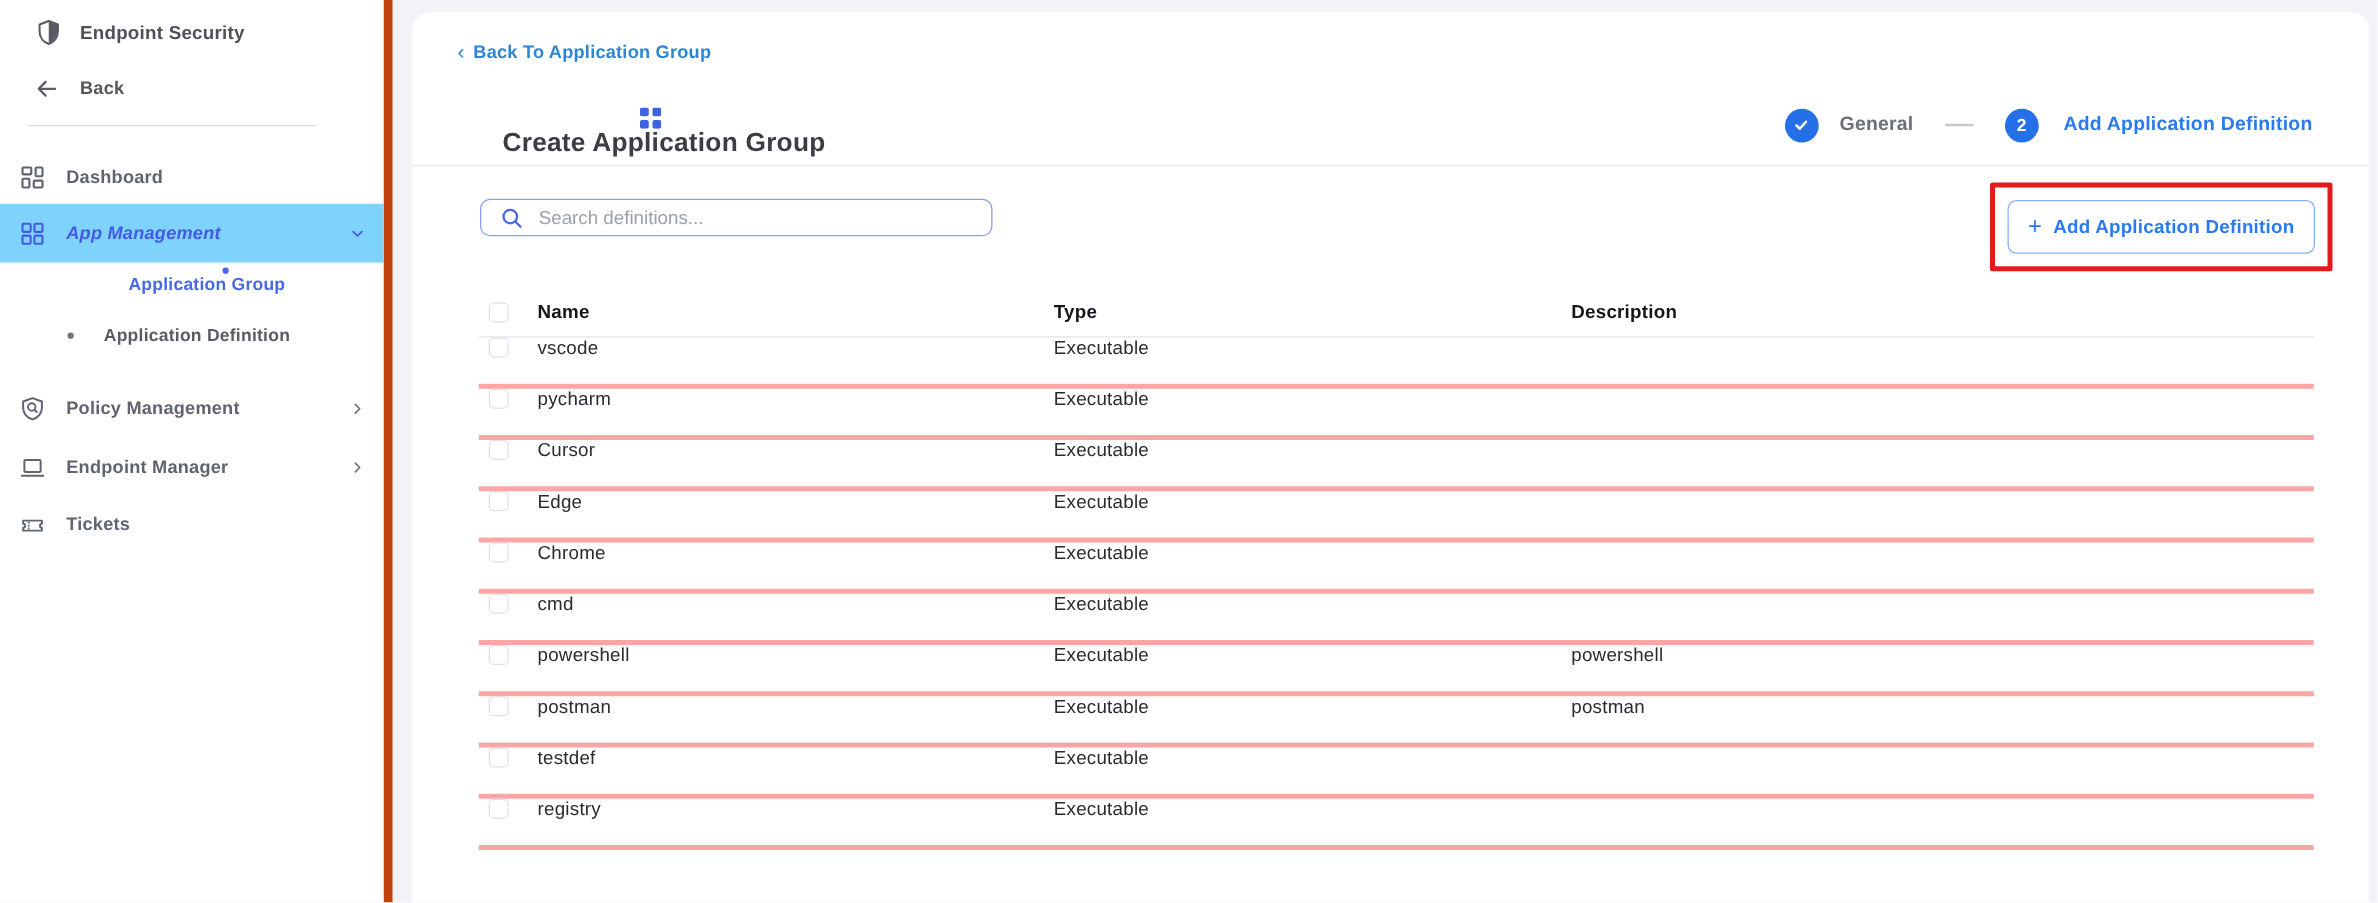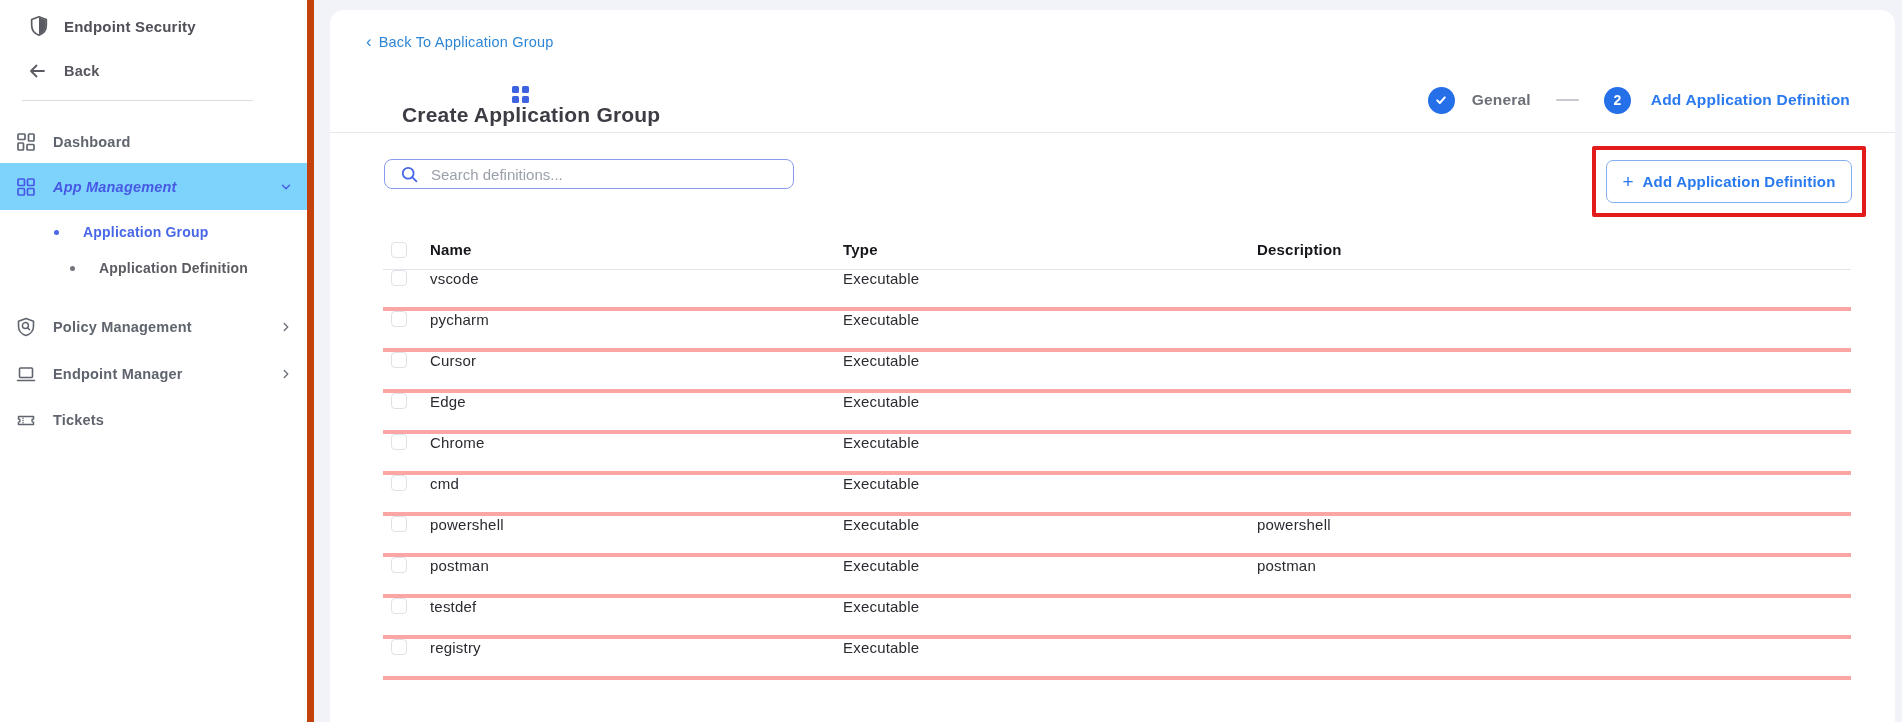--- a/index.html
+++ b/index.html
@@ -28,21 +28,21 @@
   .sub-item.sel .bullet { background:#4968e8; }
   .sub-item.sel .slabel { color:#4968e8; }
   .sub-item.plain .bullet { background:#73737b; }
   .sub-item.plain .slabel { color:#5b5b63; }
 
   
   .card { position:absolute; left:330px; top:10px; width:1565px; height:712px; background:#fff; border-radius:14px 14px 0 0; }
   .card-header { position:relative; height:123px; border-bottom:1px solid #e7e8ee; }
   .breadcrumb { position:absolute; left:36px; top:24px; display:flex; align-items:center; gap:7px; color:#2d86d5; cursor:pointer; }
   .breadcrumb .bc-chev { font-size:17px; line-height:16px; }
-  .breadcrumb .bc-text { font-size:14.5px; font-weight:400; letter-spacing:.2px; }
+  .breadcrumb .bc-text { font-size:14.5px; font-weight:700; letter-spacing:.2px; }
   .title-row { position:absolute; left:50px; top:76px; display:flex; align-items:center;flex-direction:column; }
   .title-row .ticon { width:17px; height:17px; }
   .title-row .ttext { margin-left:22px; font-size:21px; font-weight:700; color:#3c3c44; letter-spacing:.2px; }
 
   .stepper { position:absolute; right:45px; top:76px; height:28px; display:flex; align-items:center; }
   .step-circle { width:27px; height:27px; border-radius:50%; background:#2570e8; display:flex; align-items:center; justify-content:center; color:#fff; font-size:14px; font-weight:600; }
   .step1-label { margin-left:17px; font-size:15.5px; font-weight:600; color:#6b6f77; letter-spacing:.2px; }
   .step-dash { margin:0 25px; width:23px; height:2px; background:#c7cad1; border-radius:1px; }
   .step2-label { margin-left:20px; font-size:15.5px; font-weight:600; color:#2979ef; letter-spacing:.2px; }
 
@@ -110,26 +110,26 @@
         <rect x="2" y="11.5" width="6.5" height="6.5" rx="1"></rect>
         <rect x="11.5" y="11.5" width="6.5" height="6.5" rx="1"></rect>
       </g>
     </svg>
     <span class="nlabel">App Management</span>
     <svg class="chev" viewBox="0 0 20 20">
       <path d="M5 7.5 L10 12.5 L15 7.5" fill="none" stroke="#4759e4" stroke-width="2" stroke-linecap="round" stroke-linejoin="round"></path>
     </svg>
   </div>
 
-  <div class="sub-item sel" style="top:214px; height:36px;">
+  <div class="sub-item sel" style="top:214px; height:36px;flex-direction:column;">
     <span class="bullet"></span>
     <span class="slabel">Application Group</span>
   </div>
 
-  <div class="sub-item plain" style="top:250px; height:36px;margin-left:16px;">
+  <div class="sub-item plain" style="top:250px; height:36px;">
     <span class="bullet"></span>
     <span class="slabel">Application Definition</span>
   </div>
 
   <div class="nav-item" style="top:304px; height:46px;">
     <svg class="nicon" viewBox="0 0 20 20">
       <path d="M10 1.5 L17.5 4.2 V9.3 C17.5 13.6 14.4 17.3 10 18.5 C5.6 17.3 2.5 13.6 2.5 9.3 V4.2 Z" fill="none" stroke="#5f646e" stroke-width="1.6" stroke-linejoin="round"></path>
       <circle cx="9.4" cy="8.6" r="3" fill="none" stroke="#5f646e" stroke-width="1.5"></circle>
       <path d="M11.6 10.8 L13.4 12.6" stroke="#5f646e" stroke-width="1.5" stroke-linecap="round"></path>
     </svg>

